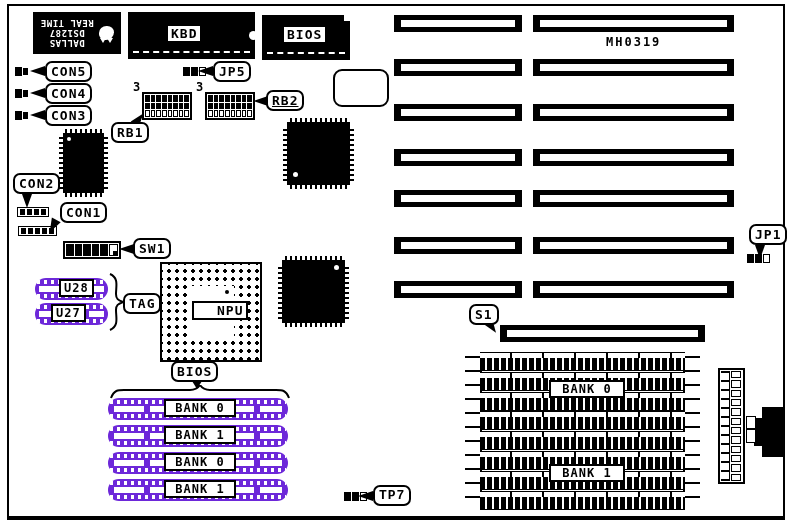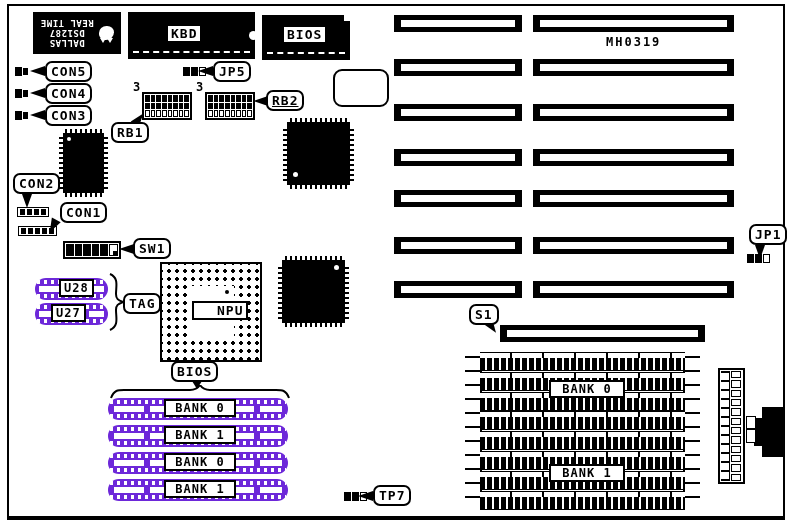--- a/index.html
+++ b/index.html
@@ -415,14 +415,14 @@
       <i class="c"></i>
       <i class="o"></i>
     </div>
 
   <div class="jmp" style="left:344px;top:492px;">
       <i class="c"></i>
       <i class="c"></i>
       <i class="o"></i>
     </div>
   <div class="tri left" style="left:358px;top:491px;"></div>
-  <div class="callout" style="left:373px;top:485px;">TP7</div>
+  <div class="callout" style="left:373px;top:485px;font-family:Liberation Mono, monospace;">TP7</div>
 </div>
 
 </body></html>

